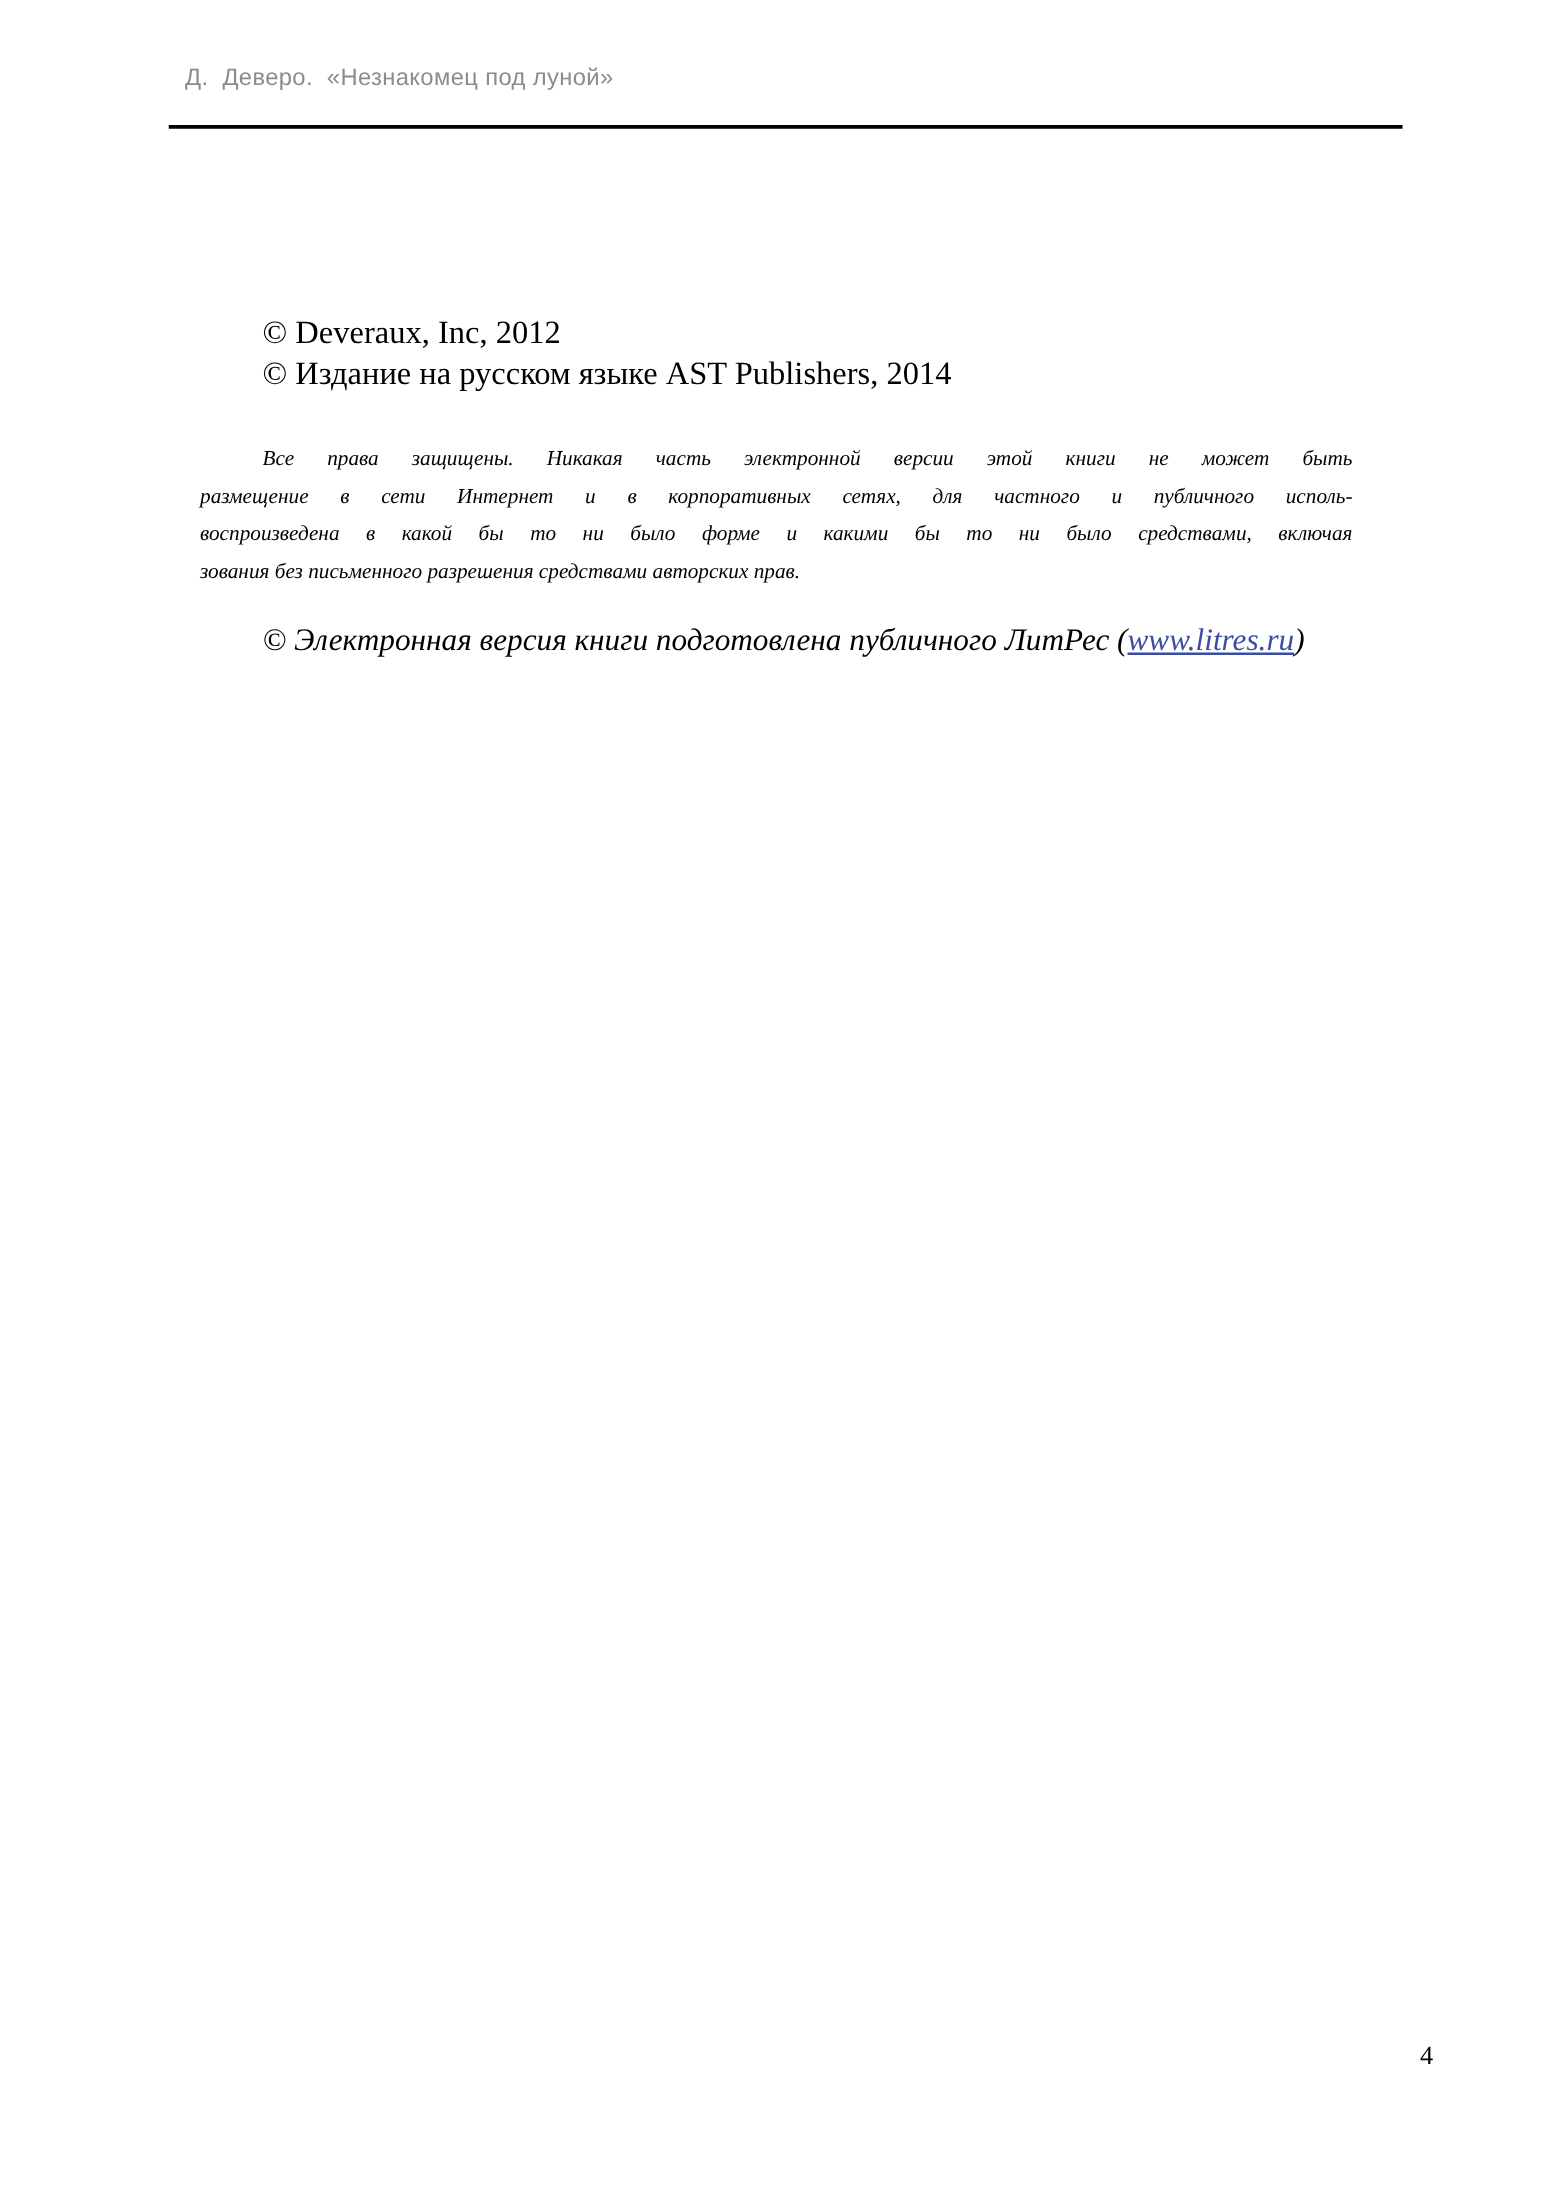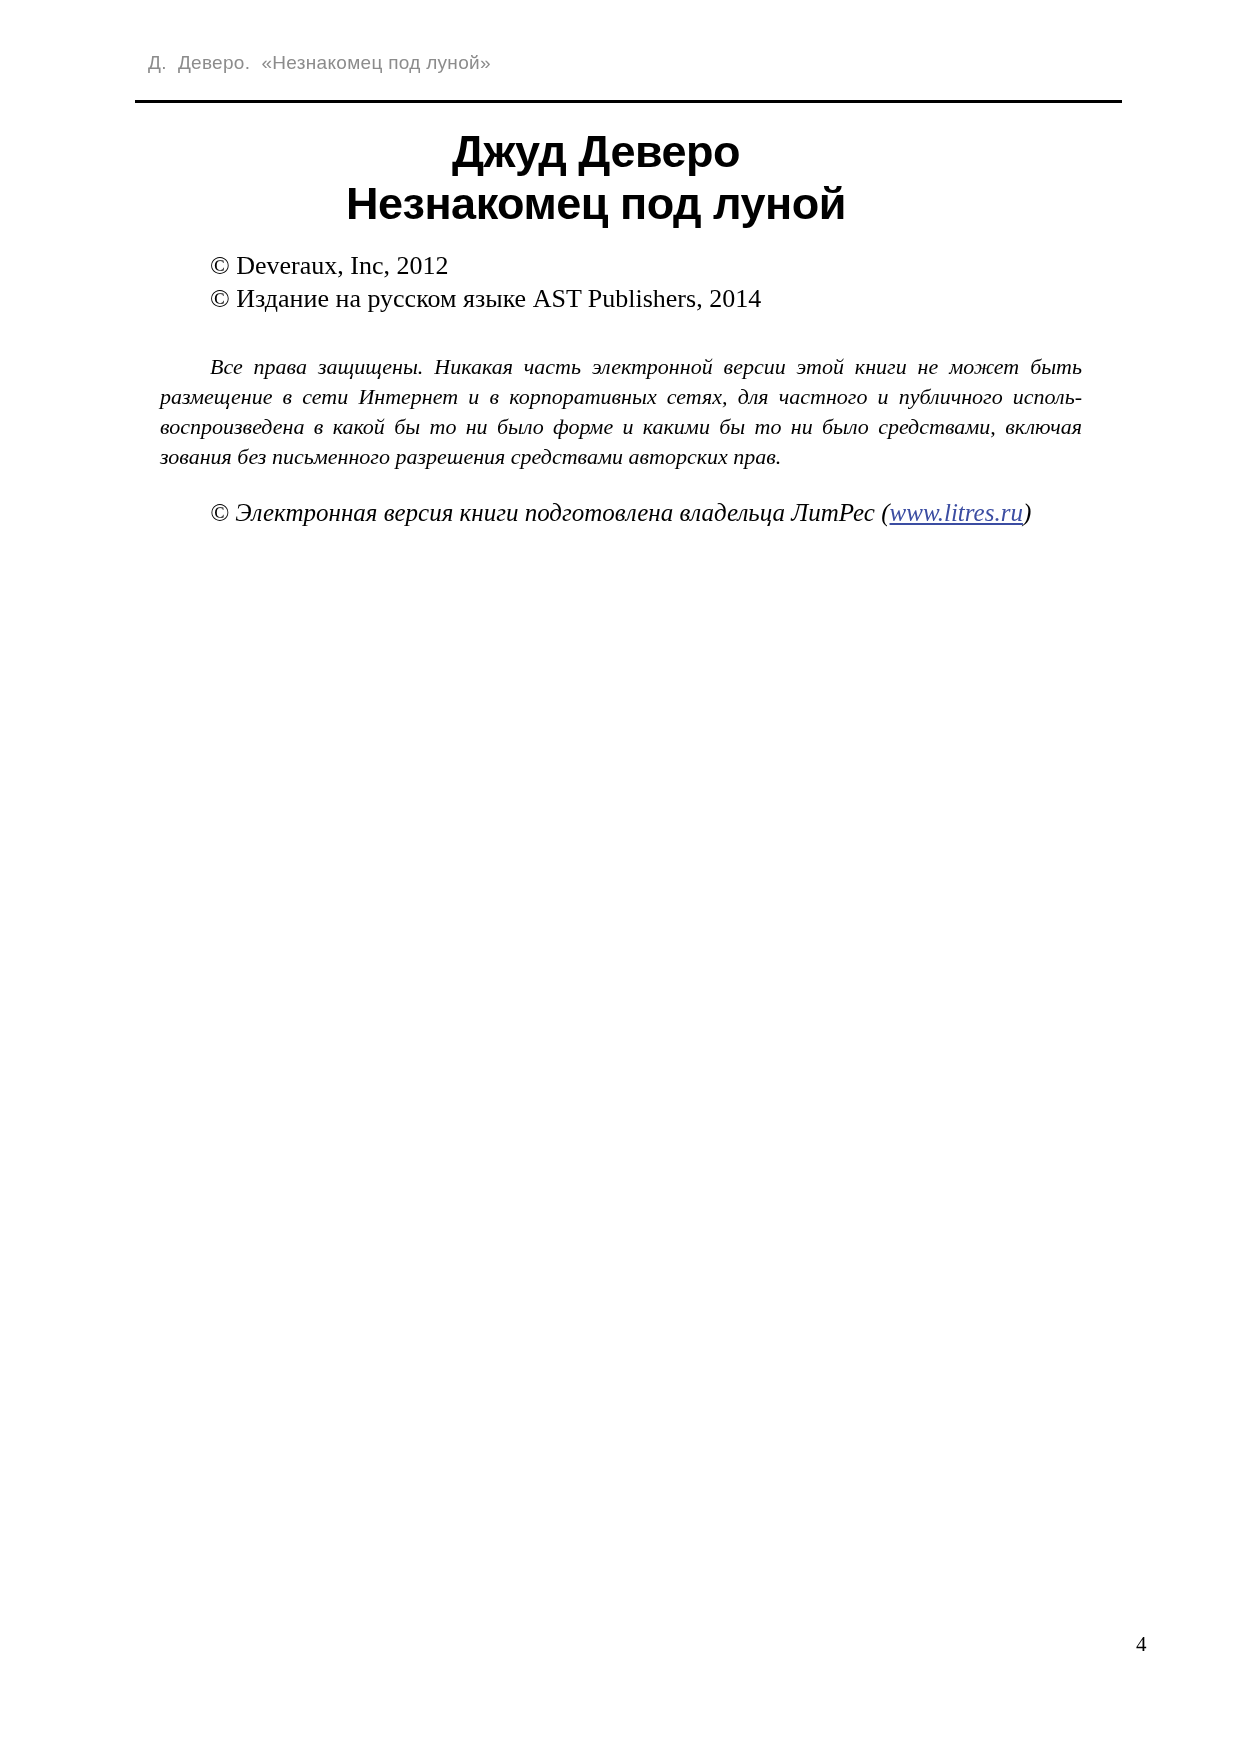--- a/index.html
+++ b/index.html
@@ -43,21 +43,21 @@
     left: 210px; top: 249px;
     font-size: 26px;
     line-height: 33px;
     font-family: Liberation Serif, serif;
   }
 
   .rights {
     position: absolute;
     left: 160px; top: 352px; width: 922px;
     font-style: italic;
-    font-size: 22px;
+    font-size: 17px;
     line-height: 30px;
   }
   .rights .line { text-align: justify; text-align-last: justify; }
   .rights .line.first { text-indent: 50px; }
   .rights .line.last { text-align-last: left; }
 
   .litres {
     position: absolute;
     left: 160px; top: 498px; width: 922px;
     text-indent: 50px;
@@ -79,36 +79,32 @@
 </style>
 </head>
 <body>
 
 <div class="page">
 
   <div class="running-header">
     <div class="running-header-text">Д.  Деверо.  «Незнакомец под луной»</div>
   </div>
 
-  <div class="book-title">
-    <div>Джуд Деверо</div>
-    <div>Незнакомец под луной</div>
-  </div>
 
   <div class="copyright">
     <div>© Deveraux, Inc, 2012</div>
     <div>© Издание на русском языке AST Publishers, 2014</div>
   </div>
 
   <div class="rights">
     <div class="line first">Все права защищены. Никакая часть электронной версии этой книги не может быть</div>
     <div class="line">размещение в сети Интернет и в корпоративных сетях, для частного и публичного исполь-</div>
     <div class="line">воспроизведена в какой бы то ни было форме и какими бы то ни было средствами, включая</div>
     <div class="line last">зования без письменного разрешения средствами авторских прав.</div>
   </div>
 
   <div class="litres">
-    <span>© Электронная версия книги подготовлена владельца ЛитРес (</span><a>www.litres.ru</a><span>)</span>
+    <span>© Электронная версия книги подготовлена публичного ЛитРес (</span><a>www.litres.ru</a><span>)</span>
   </div>
 
   <div class="page-number">4</div>
 
 </div>
 
 </body></html>

